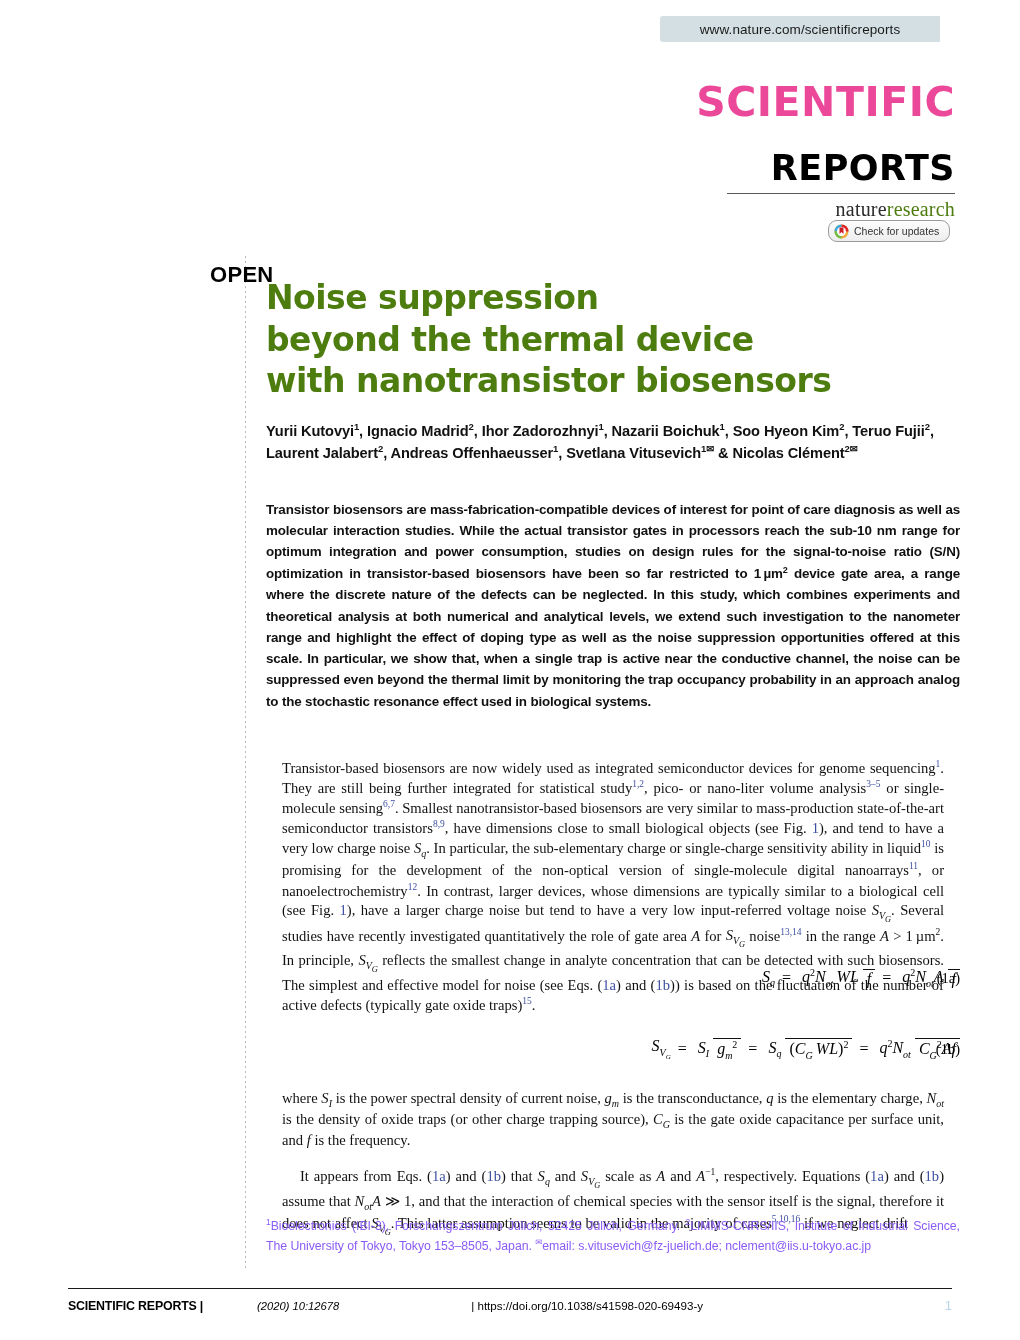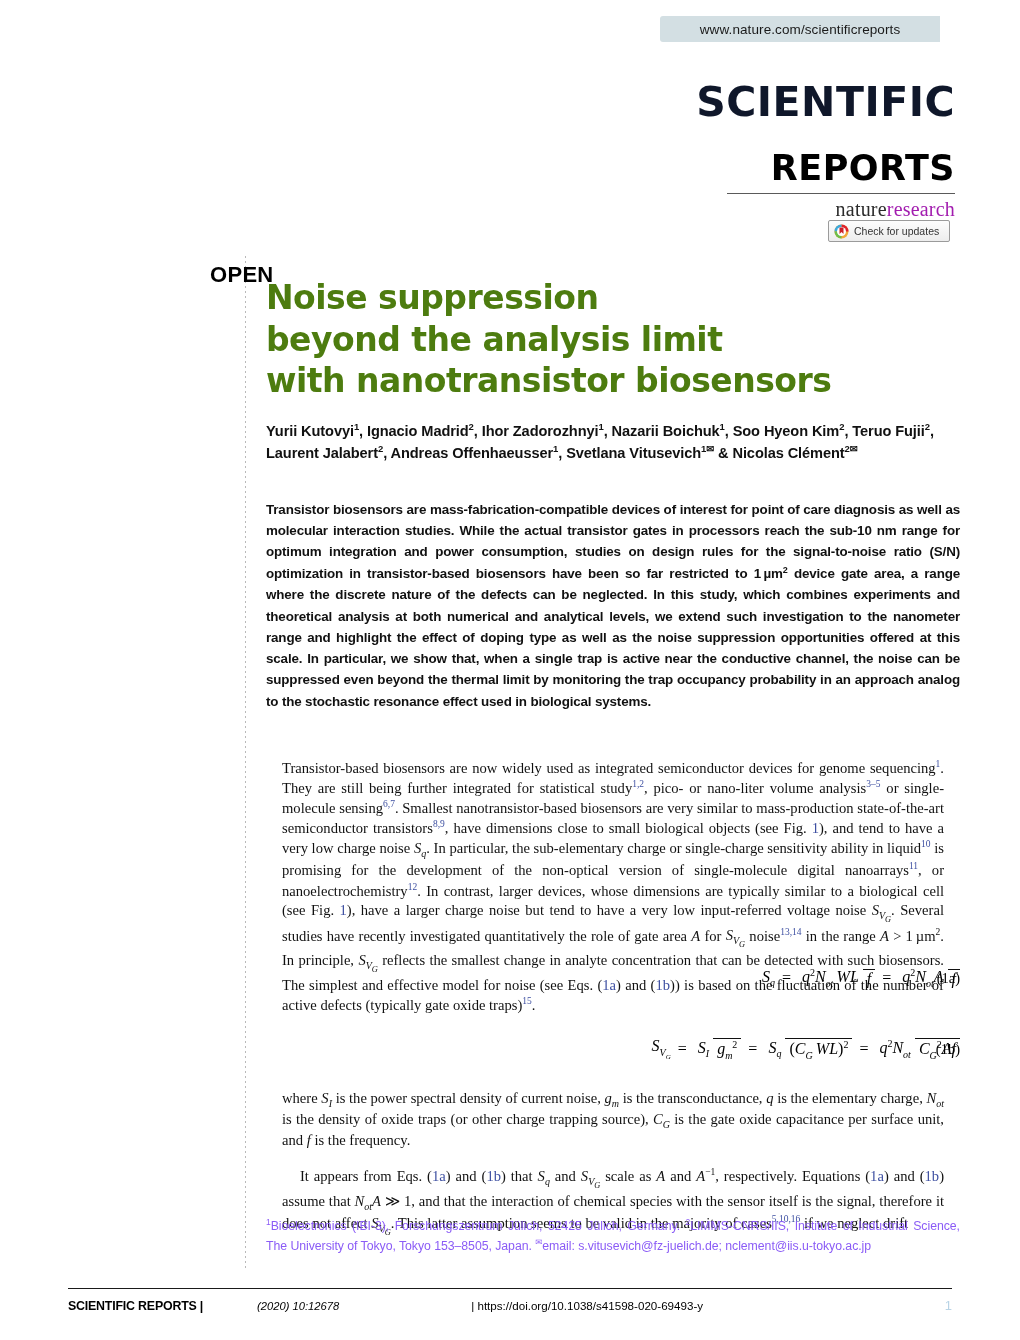--- a/index.html
+++ b/index.html
@@ -42,21 +42,21 @@
     left: 620px;
     width: 335px;
     text-align: right;
   }
   .mast-sci {
     font-family: "DejaVu Sans", sans-serif;
     font-weight: bold;
     font-size: 41px;
     line-height: 0.98;
     letter-spacing: 0.5px;
-    color: #0f172a;
+    color: #ec4899;
   }
   .mast-rep {
     font-family: "DejaVu Sans", sans-serif;
     font-weight: bold;
     font-size: 35px;
     line-height: 1.02;
     letter-spacing: 0.5px;
     color: #000000;
     margin-top: 29px;
   }
@@ -65,31 +65,31 @@
     width: 228px;
     height: 1px;
     background: #5a5a5a;
   }
   .mast-nr {
     font-family: "Liberation Serif", serif;
     font-size: 20px;
     color: #2b2b2b;
     letter-spacing: 0.2px;
   }
-  .mast-nr .rs { color: #a21caf; }
+  .mast-nr .rs { color: #4d7c0f; }
 
   
   .check-updates {
     position: absolute;
     top: 220px;
     left: 828px;
     width: 122px;
     height: 22px;
     border: 1px solid #9b9b9b;
-    border-radius: 2px;
+    border-radius: 9px;
     background: linear-gradient(#fdfdfd, #ededed);
     display: flex;
     align-items: center;
     padding: 0 5px;
     box-sizing: border-box;
     gap: 5px;
   }
   .cu-icon { width: 15px; height: 15px; flex: 0 0 auto; }
   .check-updates span {
     font-size: 10.5px;
@@ -273,21 +273,21 @@
   </span>
   <span>Check for updates</span>
 </div>
 
 <div class="dotted-rule"></div>
 
 <div class="open-label">OPEN</div>
 
 <h1 class="col paper-title">
   <span>Noise suppression</span><br>
-  <span>beyond the analysis limit</span><br>
+  <span>beyond the thermal device</span><br>
   <span>with nanotransistor biosensors</span>
 </h1>
 
 <div class="col authors">Yurii Kutovyi<sup>1</sup>, Ignacio Madrid<sup>2</sup>, Ihor Zadorozhnyi<sup>1</sup>, Nazarii Boichuk<sup>1</sup>, Soo Hyeon Kim<sup>2</sup>, Teruo Fujii<sup>2</sup>, Laurent Jalabert<sup>2</sup>, Andreas Offenhaeusser<sup>1</sup>, Svetlana Vitusevich<sup>1✉</sup> &amp; Nicolas Clément<sup>2✉</sup></div>
 
 <div class="col abstract">Transistor biosensors are mass-fabrication-compatible devices of interest for point of care diagnosis as well as molecular interaction studies. While the actual transistor gates in processors reach the sub-10 nm range for optimum integration and power consumption, studies on design rules for the signal-to-noise ratio (S/N) optimization in transistor-based biosensors have been so far restricted to 1 µm<sup>2</sup> device gate area, a range where the discrete nature of the defects can be neglected. In this study, which combines experiments and theoretical analysis at both numerical and analytical levels, we extend such investigation to the nanometer range and highlight the effect of doping type as well as the noise suppression opportunities offered at this scale. In particular, we show that, when a single trap is active near the conductive channel, the noise can be suppressed even beyond the thermal limit by monitoring the trap occupancy probability in an approach analog to the stochastic resonance effect used in biological systems.</div>
 
 <div class="col body-text">
   <p>Transistor-based biosensors are now widely used as integrated semiconductor devices for genome sequencing<sup class="ref">1</sup>. They are still being further integrated for statistical study<sup class="ref">1,2</sup>, pico- or nano-liter volume analysis<sup class="ref">3–5</sup> or single-molecule sensing<sup class="ref">6,7</sup>. Smallest nanotransistor-based biosensors are very similar to mass-production state-of-the-art semiconductor transistors<sup class="ref">8,9</sup>, have dimensions close to small biological objects (see Fig.&nbsp;<span class="xlink">1</span>), and tend to have a very low charge noise <i>S<span class="sub">q</span></i>. In particular, the sub-elementary charge or single-charge sensitivity ability in liquid<sup class="ref">10</sup> is promising for the development of the non-optical version of single-molecule digital nanoarrays<sup class="ref">11</sup>, or nanoelectrochemistry<sup class="ref">12</sup>. In contrast, larger devices, whose dimensions are typically similar to a biological cell (see Fig.&nbsp;<span class="xlink">1</span>), have a larger charge noise but tend to have a very low input-referred voltage noise <i>S<span class="sub">V<sub>G</sub></span></i>. Several studies have recently investigated quantitatively the role of gate area <i>A</i> for <i>S<span class="sub">V<sub>G</sub></span></i> noise<sup class="ref">13,14</sup> in the range <i>A</i> &gt; 1 µm<sup>2</sup>. In principle, <i>S<span class="sub">V<sub>G</sub></span></i> reflects the smallest change in analyte concentration that can be detected with such biosensors. The simplest and effective model for noise (see Eqs.&nbsp;(<span class="xlink">1a</span>) and (<span class="xlink">1b</span>)) is based on the fluctuation of the number of active defects (typically gate oxide traps)<sup class="ref">15</sup>.</p>
 </div>

